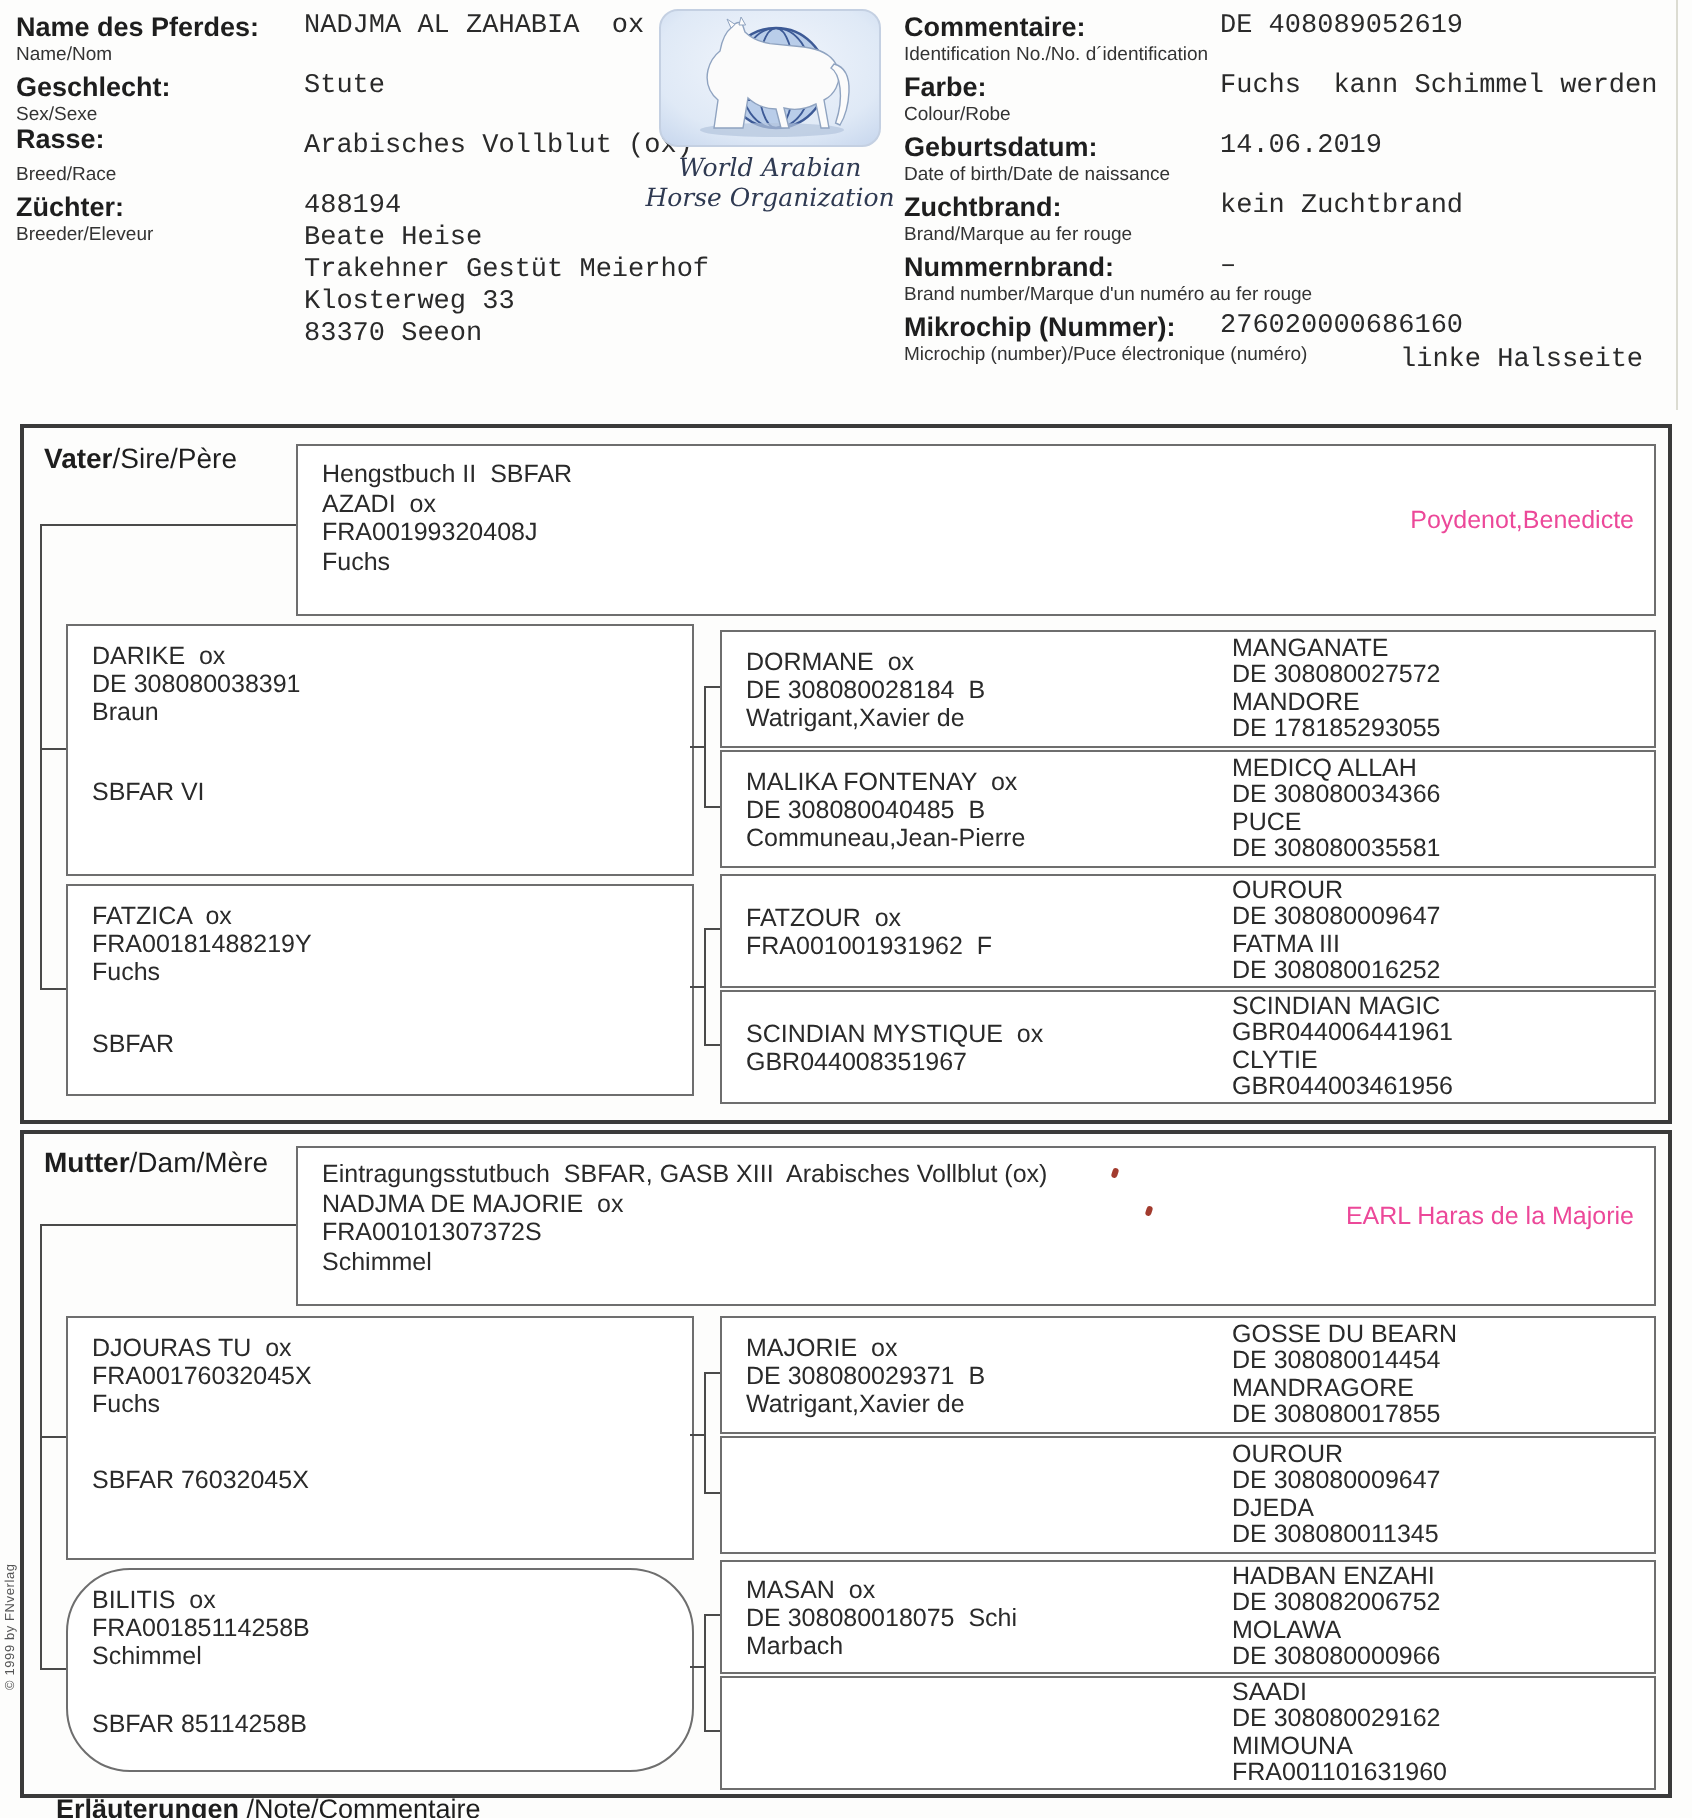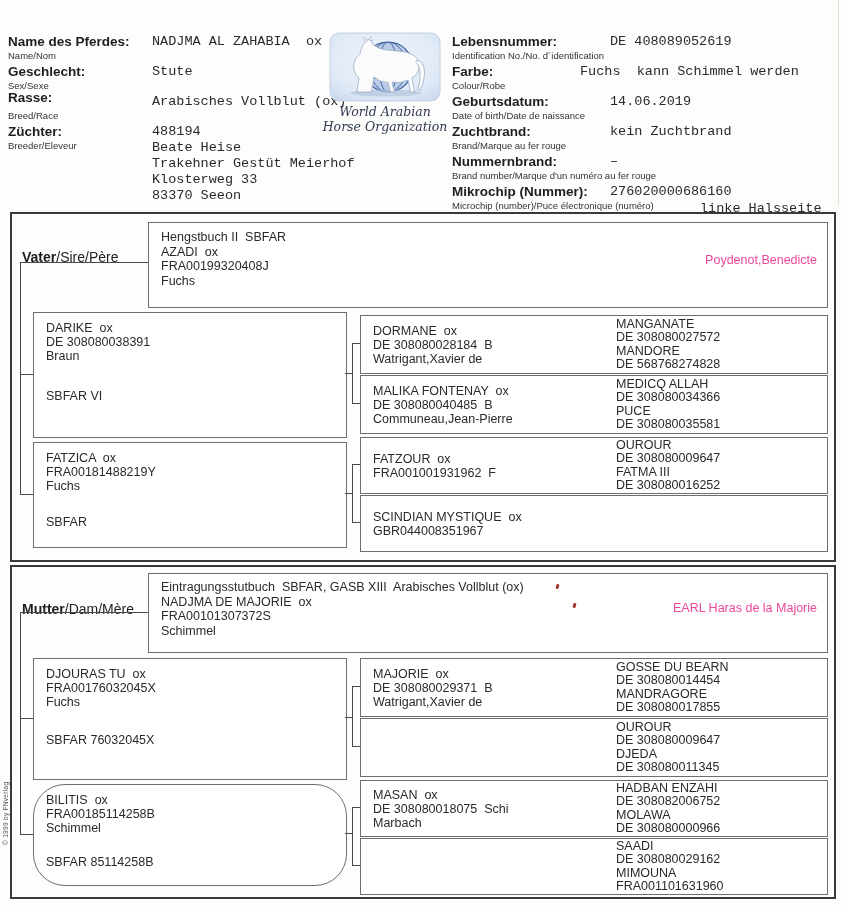--- a/index.html
+++ b/index.html
@@ -1,21 +1,21 @@
 <!DOCTYPE html>
 <html><head>
 <meta charset="utf-8">
 <style>
   html,body{margin:0;padding:0;background:#ffffff;}
   #page{
     position:relative;width:846px;height:909px;overflow:hidden;
     background:#fdfdfc;color:#222;
     font-family:"Liberation Sans","DejaVu Sans",sans-serif;
   }
-  .abs{position:absolute;margin-top:28px;}
+  .abs{position:absolute;}
   .t{white-space:pre-wrap;}
   .lbl{font-size:13.5px;font-weight:bold;color:#1e1e1e;}
   .sub{font-size:9.5px;color:#333;}
   .val{font-size:13.5px;color:#2a2a2a;font-family:Liberation Mono, monospace;}
   .ml{line-height:16px;}
   .seclbl{font-size:14px;color:#1e1e1e;}
   .seclbl b{font-weight:bold;}
   .outer{position:absolute;border:2px solid #3a3a3a;background:transparent;}
   .box{position:absolute;border:1px solid #6e6e6e;background:#fff;}
   .ped{font-size:12.5px;line-height:14px;color:#2a2a2a;}
@@ -82,27 +82,27 @@
       <path d="M29 60 L31 46 Q24 40 26 31 Q27.5 25 32 21.5 Q33.5 13 38 9.5 Q40 6.5 43 7.5 L44.5 12 Q49 16.5 57 17.8 L74 19.5 Q86 21 90 28 Q93 34 90 40 Q88 44 84 46 L86.5 60 L82.5 60 L80 48 Q72 52 64 50 L66.5 60 L62.5 60 L60 50.5 Q52 50.5 46 45 L43.5 60 Z" fill="#fbfbfb" stroke="#8fa3c0" stroke-width="0.7"></path>
       <path d="M89 28 Q97 30 96.5 42 Q96 52 92 58.5 L89.8 57.5 Q93 48 92 40 Q91 32 87.5 30 Z" fill="#fbfbfb" stroke="#8fa3c0" stroke-width="0.7"></path>
       <path d="M37.5 10 L35.5 5.5 L39.5 8.2 Z M41.5 8.5 L42.5 4.5 L44.8 8.5 Z" fill="#fbfbfb" stroke="#8fa3c0" stroke-width="0.5"></path>
     </svg>
   </div>
   <div class="abs logotxt" style="left:315px;top:76px;width:140px;">
     <div class="t">World Arabian</div>
     <div class="t">Horse Organization</div>
   </div>
 
-  <div class="abs lbl t" style="left:452px;top:6px;">Lebensnummer:</div>
+  <div class="abs lbl t" style="left:452px;top:6px;">Commentaire:</div>
   <div class="abs sub t" style="left:452px;top:22px;">Identification No./No. d´identification</div>
   <div class="abs val t" style="left:610px;top:6px;">DE 408089052619</div>
 
   <div class="abs lbl t" style="left:452px;top:36px;">Farbe:</div>
   <div class="abs sub t" style="left:452px;top:52px;">Colour/Robe</div>
-  <div class="abs val t" style="left:580px;top:36px;">Fuchs  kann Schimmel werden</div>
+  <div class="abs val t" style="left:610px;top:36px;">Fuchs  kann Schimmel werden</div>
 
   <div class="abs lbl t" style="left:452px;top:66px;">Geburtsdatum:</div>
   <div class="abs sub t" style="left:452px;top:82px;">Date of birth/Date de naissance</div>
   <div class="abs val t" style="left:610px;top:66px;">14.06.2019</div>
 
   <div class="abs lbl t" style="left:452px;top:96px;">Zuchtbrand:</div>
   <div class="abs sub t" style="left:452px;top:112px;">Brand/Marque au fer rouge</div>
   <div class="abs val t" style="left:610px;top:96px;">kein Zuchtbrand</div>
 
   <div class="abs lbl t" style="left:452px;top:126px;">Nummernbrand:</div>
@@ -147,21 +147,21 @@
   <div class="box ped" style="left:360px;top:315px;width:466px;height:57px;">
     <div class="g3left">
       <div class="t">DORMANE  ox</div>
       <div class="t">DE 308080028184  B</div>
       <div class="t">Watrigant,Xavier de</div>
     </div>
     <div class="g3right">
       <div class="t">MANGANATE</div>
       <div class="t">DE 308080027572</div>
       <div class="t">MANDORE</div>
-      <div class="t">DE 568768274828</div>
+      <div class="t">DE 178185293055</div>
     </div>
   </div>
   <div class="box ped" style="left:360px;top:375px;width:466px;height:57px;">
     <div class="g3left">
       <div class="t">MALIKA FONTENAY  ox</div>
       <div class="t">DE 308080040485  B</div>
       <div class="t">Communeau,Jean-Pierre</div>
     </div>
     <div class="g3right">
       <div class="t">MEDICQ ALLAH</div>
@@ -179,20 +179,26 @@
       <div class="t">OUROUR</div>
       <div class="t">DE 308080009647</div>
       <div class="t">FATMA III</div>
       <div class="t">DE 308080016252</div>
     </div>
   </div>
   <div class="box ped" style="left:360px;top:495px;width:466px;height:55px;">
     <div class="g3left">
       <div class="t">SCINDIAN MYSTIQUE  ox</div>
       <div class="t">GBR044008351967</div>
+    </div>
+    <div class="g3right">
+      <div class="t">SCINDIAN MAGIC</div>
+      <div class="t">GBR044006441961</div>
+      <div class="t">CLYTIE</div>
+      <div class="t">GBR044003461956</div>
     </div>
   </div>
 
   <div class="hl" style="left:20px;top:262px;width:128px;"></div>
   <div class="vl" style="left:20px;top:262px;height:233px;"></div>
   <div class="hl" style="left:20px;top:374px;width:13px;"></div>
   <div class="hl" style="left:20px;top:494px;width:13px;"></div>
   <div class="hl" style="left:345px;top:373px;width:7px;"></div>
   <div class="vl" style="left:352px;top:343px;height:61px;"></div>
   <div class="hl" style="left:352px;top:343px;width:8px;"></div>

